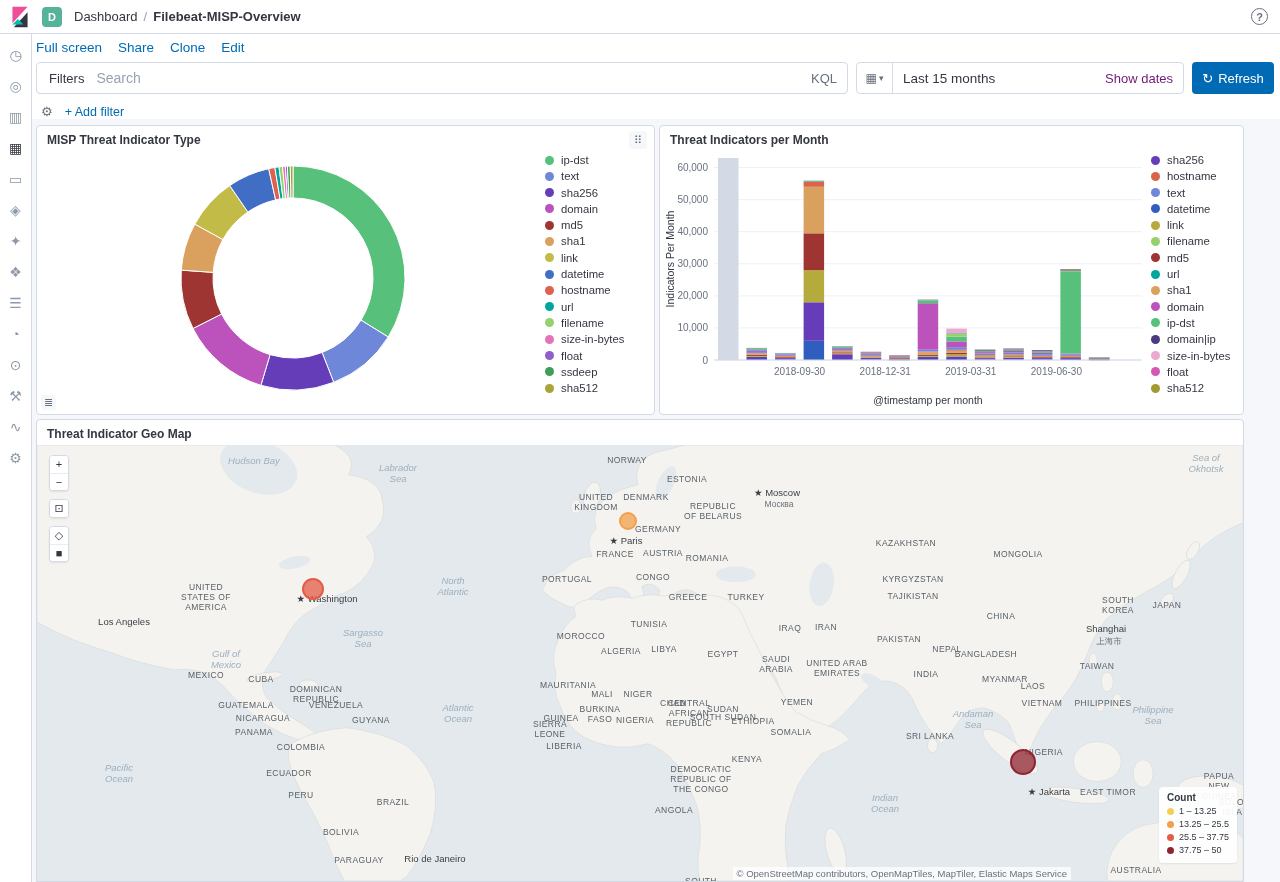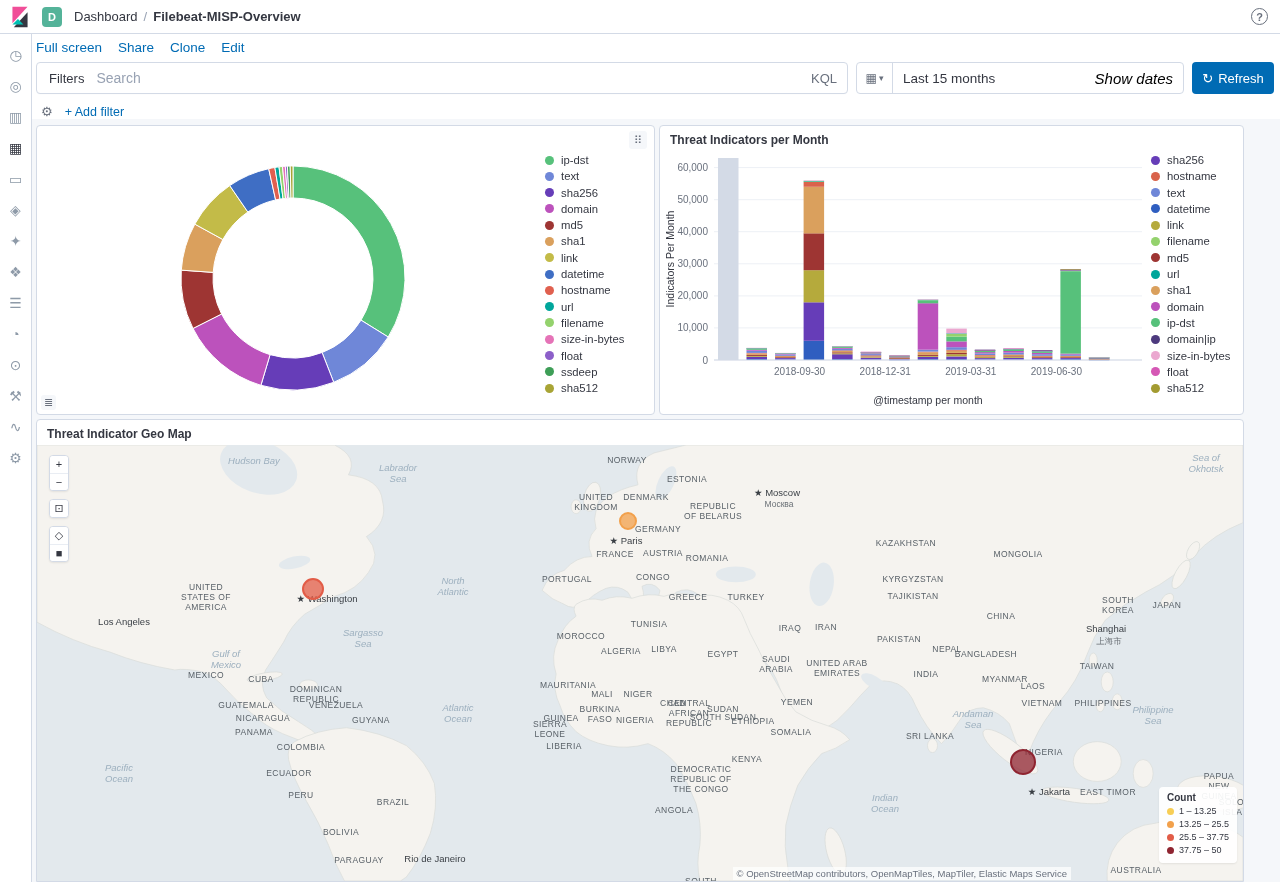--- a/index.html
+++ b/index.html
@@ -29,21 +29,21 @@
   .querybar { height:40px; display:flex; align-items:center; gap:8px; padding:0 6px 0 4px; }
   .searchbox { width:812px; height:32px; background:#fff; border:1px solid #d3dae6; border-radius:4px; display:flex; align-items:center; box-shadow:0 1px 1px -1px rgba(152,162,179,.2); }
   .filters-btn { font-size:13px; color:#343741; padding:0 12px; cursor:pointer; white-space:nowrap; }
   .search-input { flex:1; border:none; outline:none; font-size:14px; color:#343741; font-family:inherit; background:transparent; }
   .search-input::placeholder { color:#98a2b3; }
   .kql { font-size:13px; color:#69707d; padding:0 10px; cursor:pointer; }
   .datepicker { width:328px; height:32px; background:#fff; border:1px solid #d3dae6; border-radius:4px; display:flex; align-items:center; }
   .dp-icon { width:36px; height:100%; border-right:1px solid #d3dae6; display:flex; align-items:center; justify-content:center; color:#69707d; font-size:12px; cursor:pointer; gap:2px; }
   .dp-caret { font-size:9px; color:#69707d; }
   .dp-text { font-size:13.5px; color:#343741; padding-left:10px; cursor:pointer; }
-  .dp-show { margin-left:auto; padding-right:10px; color:#000000; font-size:15px; cursor:pointer;font-style:italic; }
+  .dp-show { margin-left:auto; padding-right:10px; color:#701a75; font-size:13px; cursor:pointer; }
   .refresh { width:82px; height:32px; background:#006bb4; border:none; border-radius:4px; color:#fff; font-size:13px; font-family:inherit; display:flex; align-items:center; justify-content:center; gap:5px; cursor:pointer; }
   .ricon { font-size:13px; }
 
   .filterrow { height:27px; display:flex; align-items:center; padding-left:9px; gap:12px; }
   .gear { color:#69707d; font-size:13px; cursor:pointer; }
   .addfilter { color:#006bb4; font-size:12.5px; cursor:pointer; text-decoration:none; }
 
   
   .dashboard { position:absolute; top:85px; left:0; right:0; bottom:0; background:#f5f7fa; }
   .panel { position:absolute; background:#fff; border:1px solid #d3dae6; border-radius:4px; overflow:hidden; }
@@ -156,20 +156,21 @@
     </div>
     <div class="filterrow">
       <span class="gear">⚙</span>
       <a class="addfilter">+ Add filter</a>
     </div>
   </div>
 
   <div class="dashboard">
 
     <section class="panel p1">
+      <h3 class="ptitle">MISP Threat Indicator Type</h3>
       <div class="pmenu">⠿</div>
       <svg id="donut" width="500" height="264">
           <path d="M256.00,18.00 A112,112 0 0 1 351.20,189.00 L324.00,172.15 A80,80 0 0 0 256.00,50.00 Z" fill="#57c17b" stroke="#fff" stroke-width="1"></path>
           <path d="M351.20,189.00 A112,112 0 0 1 296.71,234.34 L285.08,204.53 A80,80 0 0 0 324.00,172.15 Z" fill="#6f87d8" stroke="#fff" stroke-width="1"></path>
           <path d="M296.71,234.34 A112,112 0 0 1 223.90,237.30 L233.07,206.64 A80,80 0 0 0 285.08,204.53 Z" fill="#663db8" stroke="#fff" stroke-width="1"></path>
           <path d="M223.90,237.30 A112,112 0 0 1 156.01,180.46 L184.58,166.04 A80,80 0 0 0 233.07,206.64 Z" fill="#bc52bc" stroke="#fff" stroke-width="1"></path>
           <path d="M156.01,180.46 A112,112 0 0 1 144.28,122.13 L176.20,124.38 A80,80 0 0 0 184.58,166.04 Z" fill="#9e3533" stroke="#fff" stroke-width="1"></path>
           <path d="M144.28,122.13 A112,112 0 0 1 157.80,76.14 L185.86,91.53 A80,80 0 0 0 176.20,124.38 Z" fill="#daa05d" stroke="#fff" stroke-width="1"></path>
           <path d="M157.80,76.14 A112,112 0 0 1 192.74,37.57 L210.82,63.98 A80,80 0 0 0 185.86,91.53 Z" fill="#c3bb48" stroke="#fff" stroke-width="1"></path>
           <path d="M192.74,37.57 A112,112 0 0 1 231.69,20.67 L238.63,51.91 A80,80 0 0 0 210.82,63.98 Z" fill="#3f6ec4" stroke="#fff" stroke-width="1"></path>

